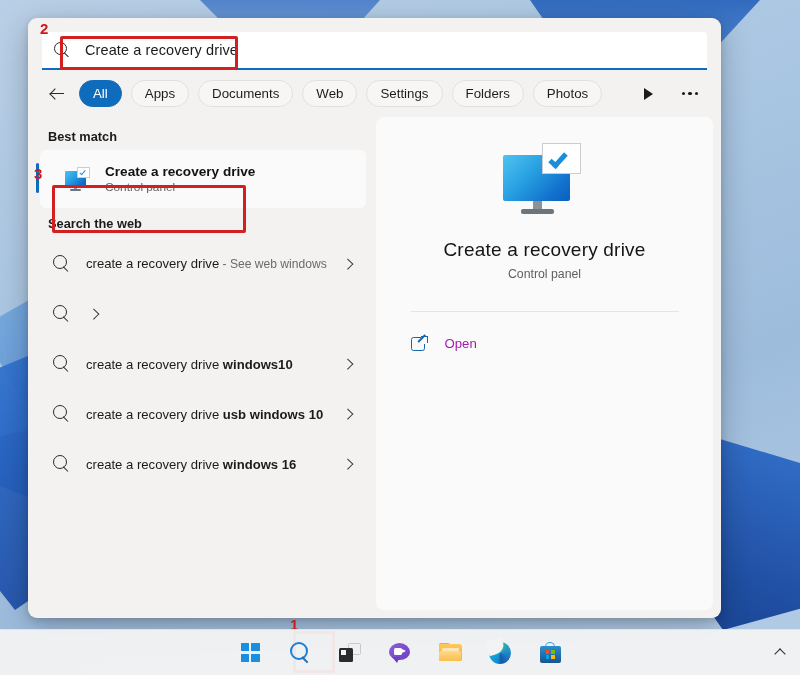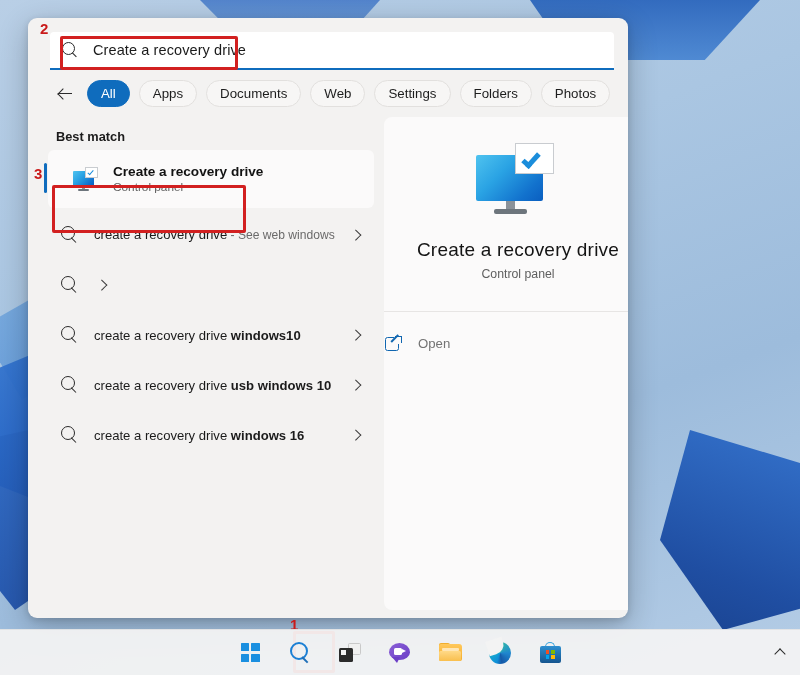--- a/index.html
+++ b/index.html
@@ -53,26 +53,26 @@
     left:200px; top:0px; width:180px; height:40px;
     background:linear-gradient(180deg,#2a66c2 0%,#5d95d8 100%);
     clip-path:polygon(0% 0%, 100% 0%, 80% 100%, 22% 100%);
     opacity:.7;
   }
 
   
   #search-panel {
     position:absolute;
     left:28px; top:18px;
-    width:600px; height:600px;
+    width:693px; height:600px;
     background:#f3f2f1;
     border-radius:9px;
     box-shadow:0 9px 30px rgba(0,0,0,.24), 0 2px 7px rgba(0,0,0,.14);
     overflow:hidden;
-    display:flex; flex-direction:column;padding-left:8px;
+    display:flex; flex-direction:column;
   }
 
   
   .searchbox-wrap { padding:14px 14px 0 14px; }
   .searchbox {
     position:relative;
     height:38px;
     background:#ffffff;
     border-radius:4px 4px 0 0;
     border-bottom:2px solid #0f6cbd;
@@ -283,21 +283,21 @@
     position:absolute; right:-1px; top:1px; width:9px; height:9px; background:#fbfafa;
   }
   .open-icon .arrow-line {
     position:absolute; left:7px; top:6.5px; width:9.5px; height:1.5px;
     background:#1066b0; transform:rotate(-45deg); transform-origin:left center;
   }
   .open-icon .arrow-head {
     position:absolute; right:0.5px; top:1.5px; width:7px; height:7px;
     border-top:1.5px solid #1066b0; border-right:1.5px solid #1066b0;
   }
-  .pv-action-label { font-size:13.2px; color:#737373; }
+  .pv-action-label { font-size:13.2px; color:#a21caf; }
 
   
   .anno-box { position:absolute; border:3px solid #d22020; border-radius:2px; pointer-events:none; }
   .anno-num {
     position:absolute; color:#c91a1a; font-size:15px; font-weight:bold;
     font-family:"Liberation Sans", sans-serif;
   }
   #anno-box-search { left:60px; top:36px; width:178px; height:34px; }
   #anno-num-2 { left:40px; top:20px; }
   #anno-box-bestmatch { left:52px; top:185px; width:194px; height:48px; }
@@ -501,20 +501,21 @@
             <span class="foot"></span>
           <span class="checkbox"></span>
             <span class="check"></span>
         </span>
         <span class="bm-texts">
           <span class="bm-title">Create a recovery drive</span>
           <span class="bm-sub">Control panel</span>
         </span>
       </div>
 
+      <div class="section-title">Search the web</div>
 
       <div class="web-list">
 
         <div class="web-item">
           <span class="web-glass"></span>
           <span class="web-label"><span>create a recovery drive</span><span class="muted"> - See web windows</span></span>
           <span class="chevron"></span>
         </div>
 
         <div class="web-item">

